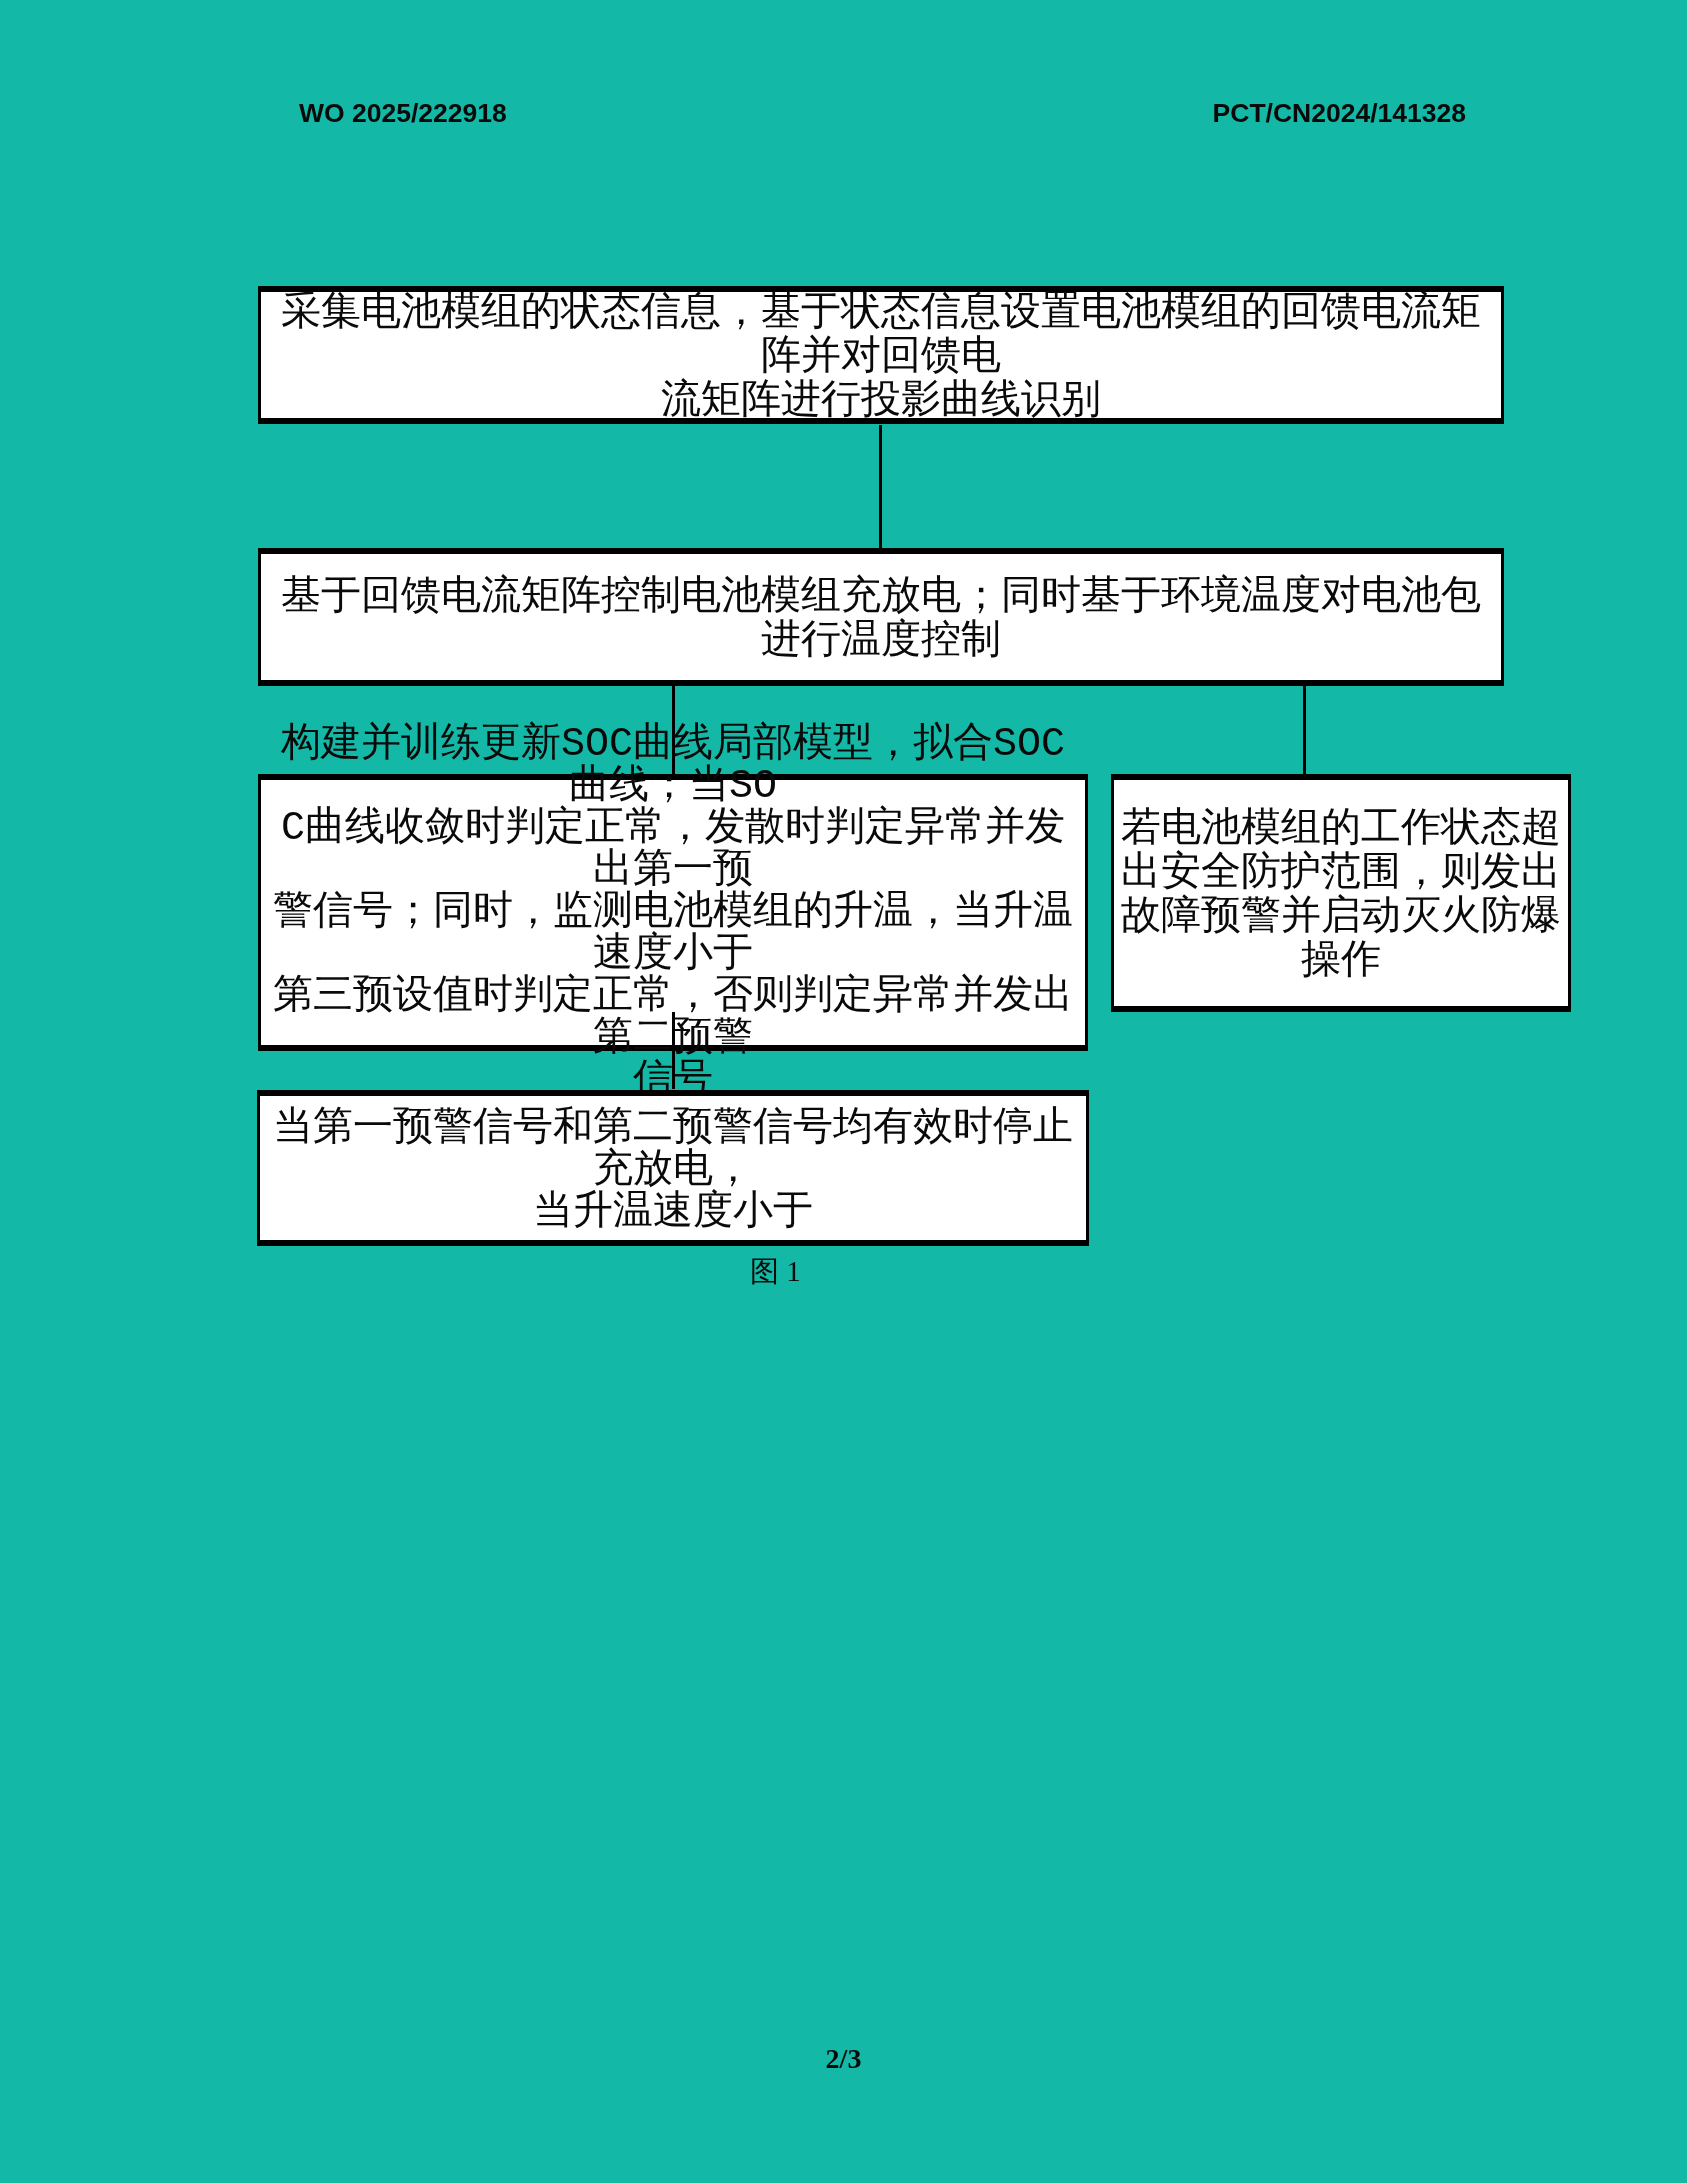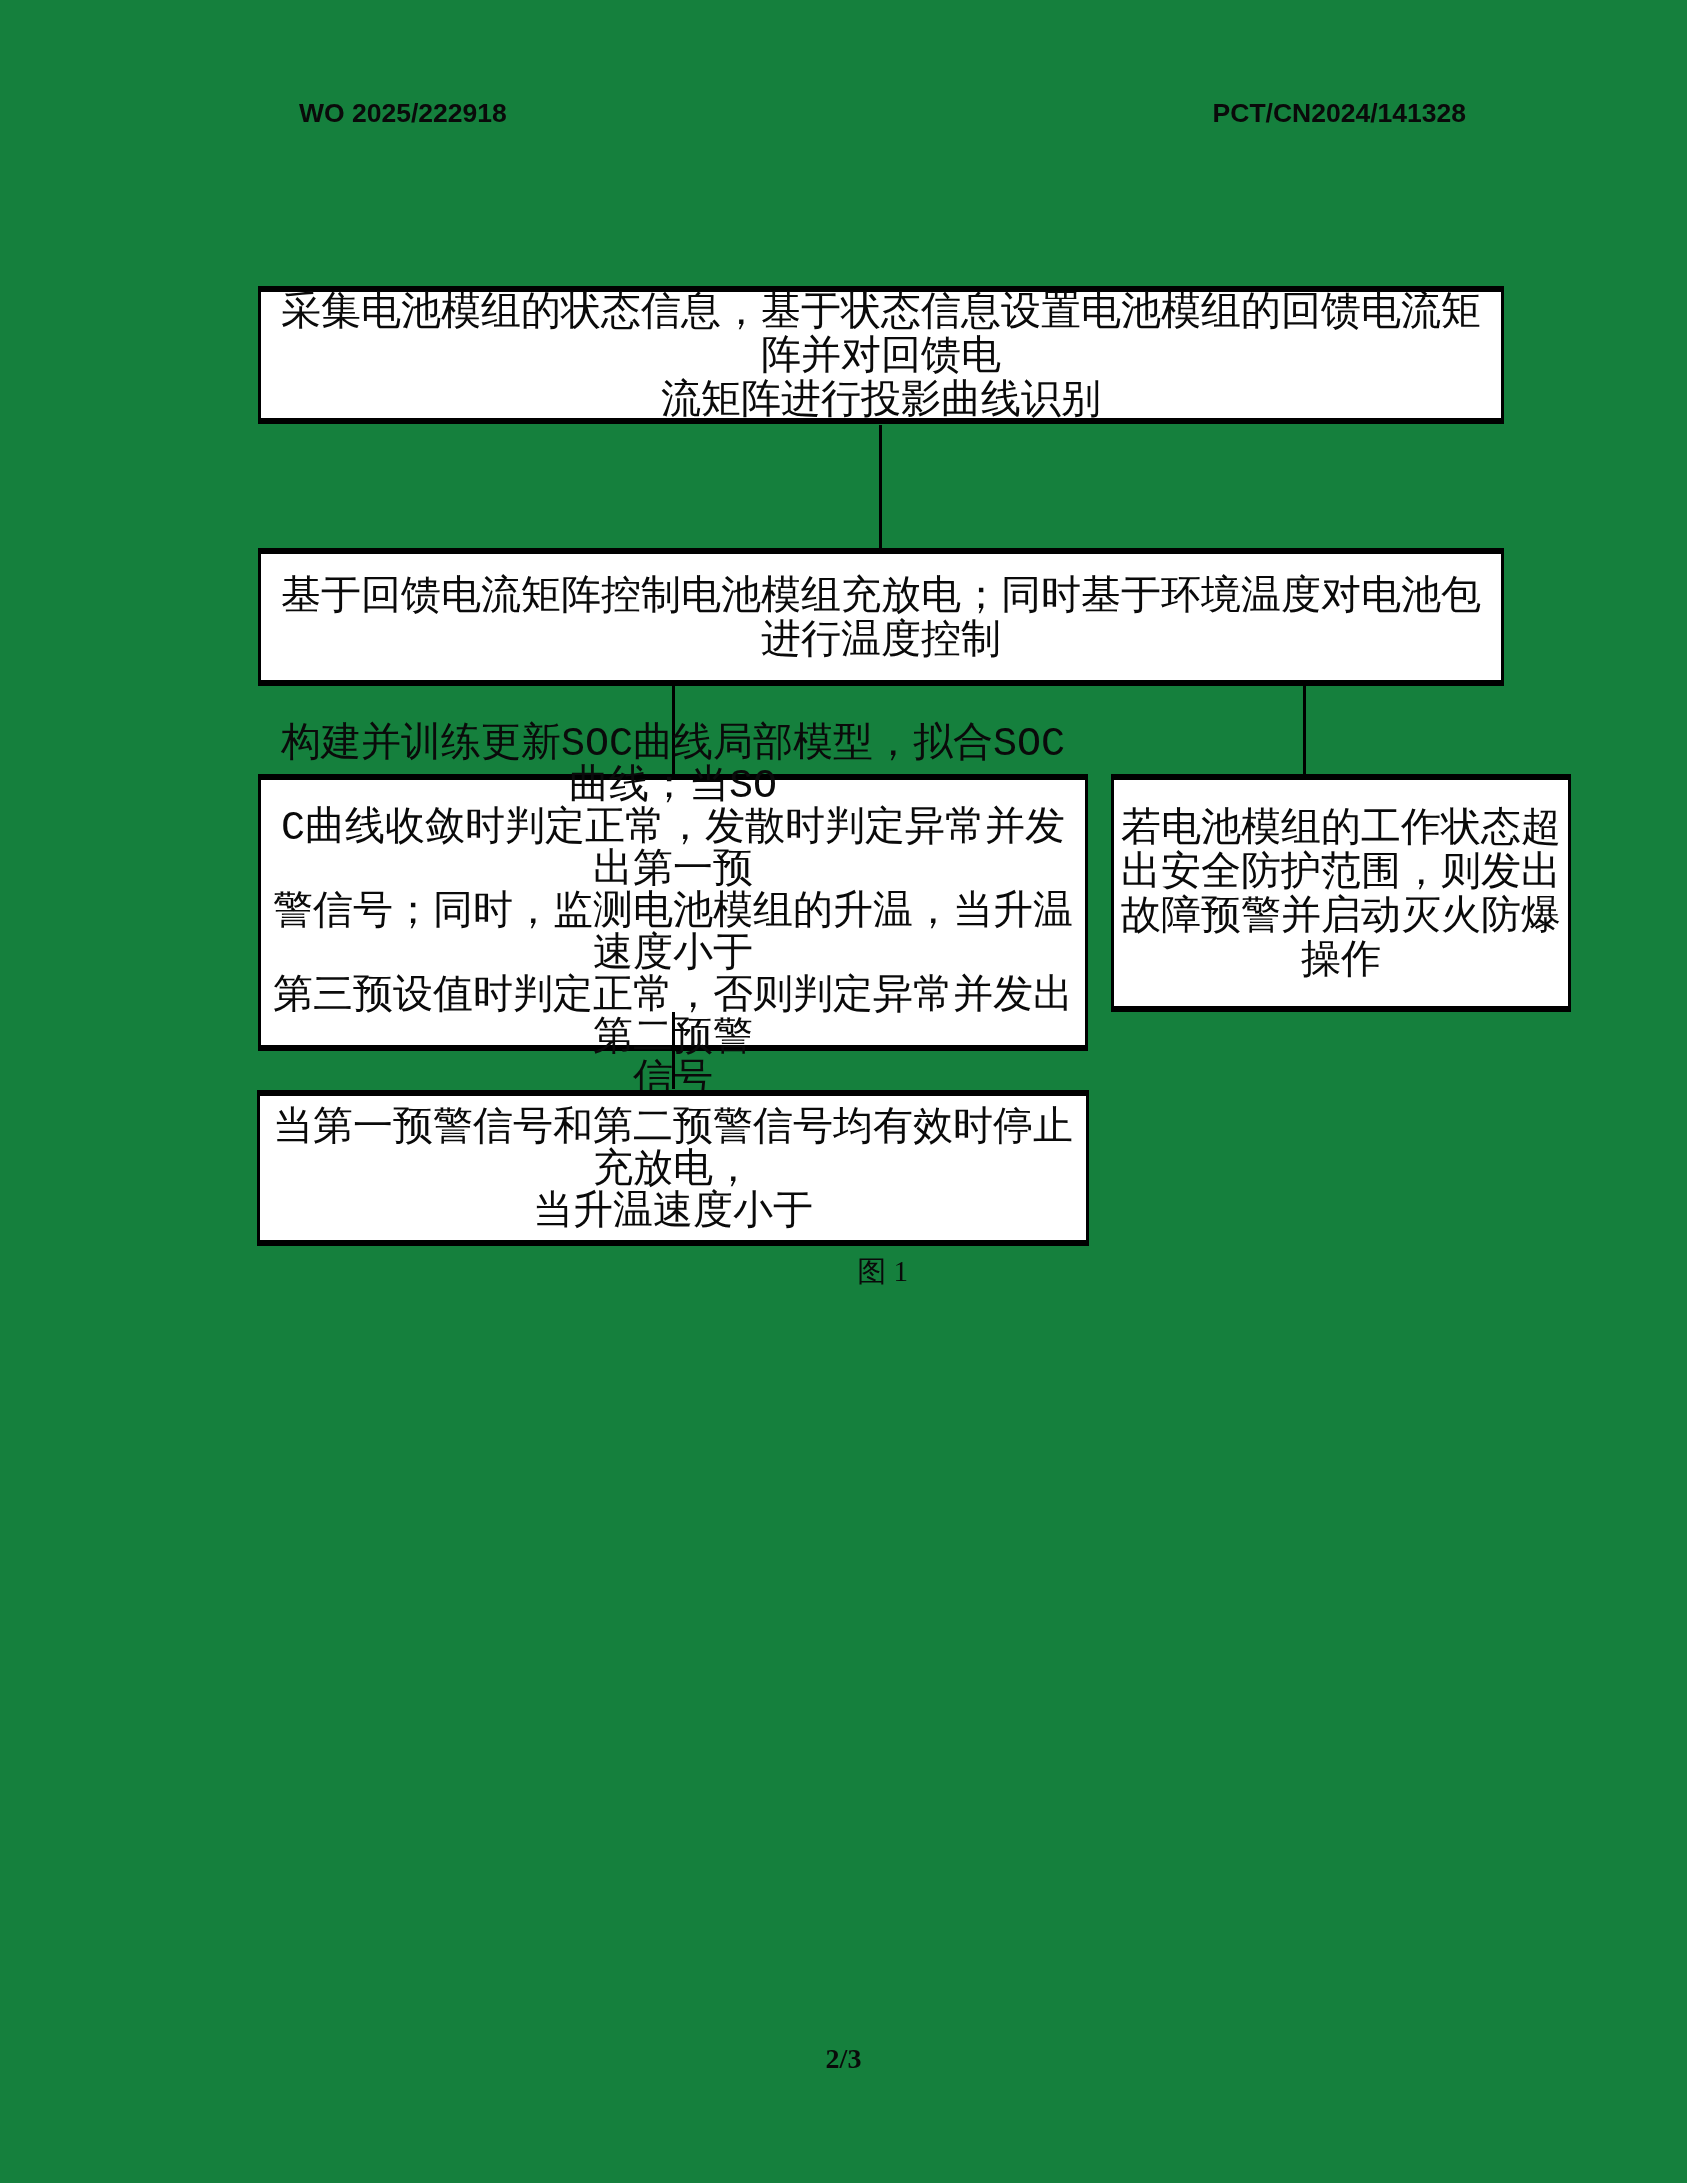--- a/index.html
+++ b/index.html
@@ -4,21 +4,21 @@
 <style>
   html, body {
     margin: 0;
     padding: 0;
     background: #e8e8e8;
   }
   .page {
     position: relative;
     width: 1687px;
     height: 2183px;
-    background: #15803d;
+    background: #14b8a6;
     font-family: "Liberation Serif", "DejaVu Serif", serif;
     color: #0a0a0a;
     overflow: hidden;
   }
   .hdr {
     position: absolute;
     top: 98px;
     font-family: "Liberation Sans", "DejaVu Sans", sans-serif;
     font-weight: bold;
     font-size: 26.5px;
@@ -57,21 +57,20 @@
   .conn-1 { left: 879px; top: 425px;  height: 123px; }
   .conn-2 { left: 672px; top: 686px; height: 88px; }
   .conn-3 { left: 1303px; top: 686px; height: 88px; }
   .conn-4 { left: 672px; top: 1012px; height: 77px; }
 
   .caption {
     position: absolute;
     left: 750px;
     top: 1252px;
     width: 265px;
-    text-align: center;
     font-size: 29px;
     white-space: nowrap;
   }
   .footer {
     position: absolute;
     left: 0;
     right: 0;
     top: 2043px;
     text-align: center;
     font-weight: bold;

